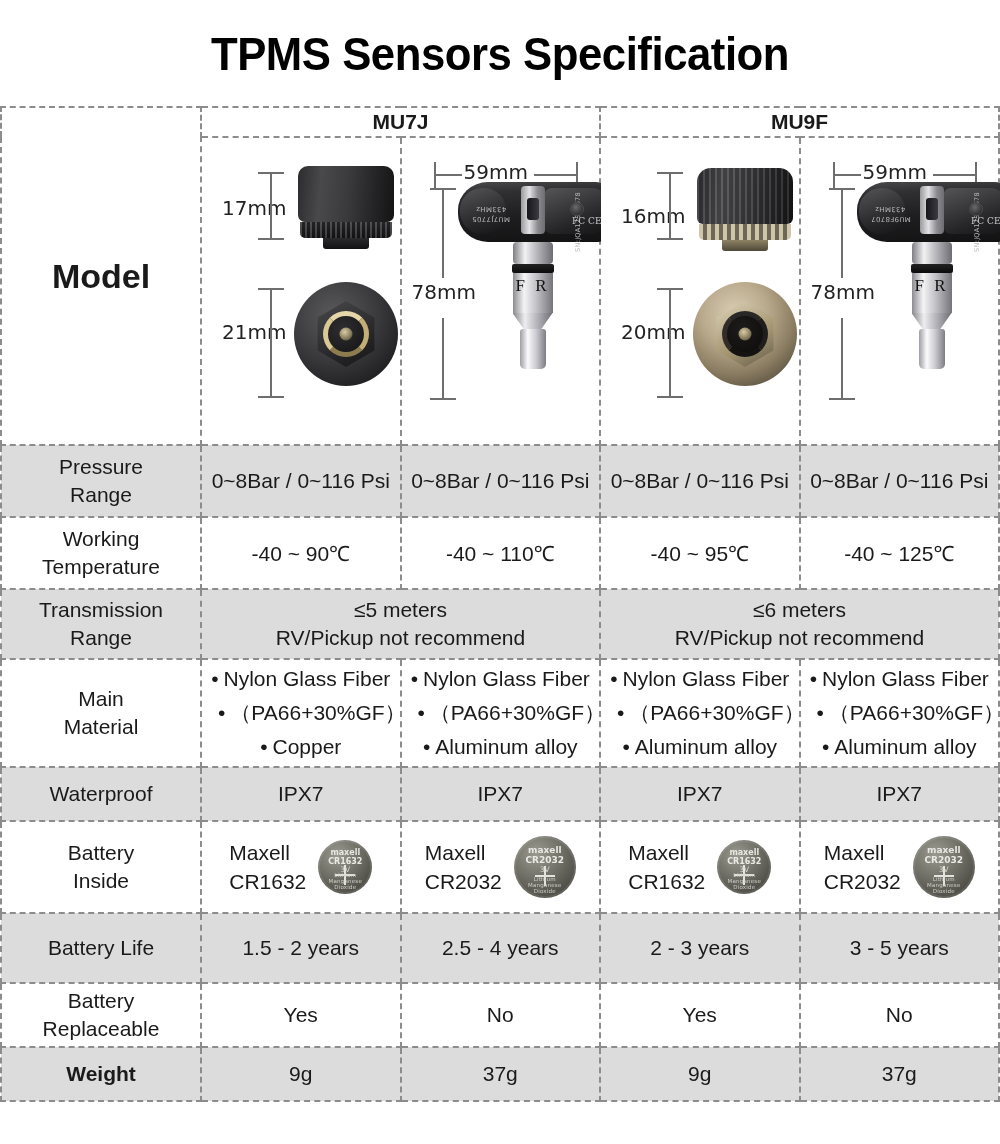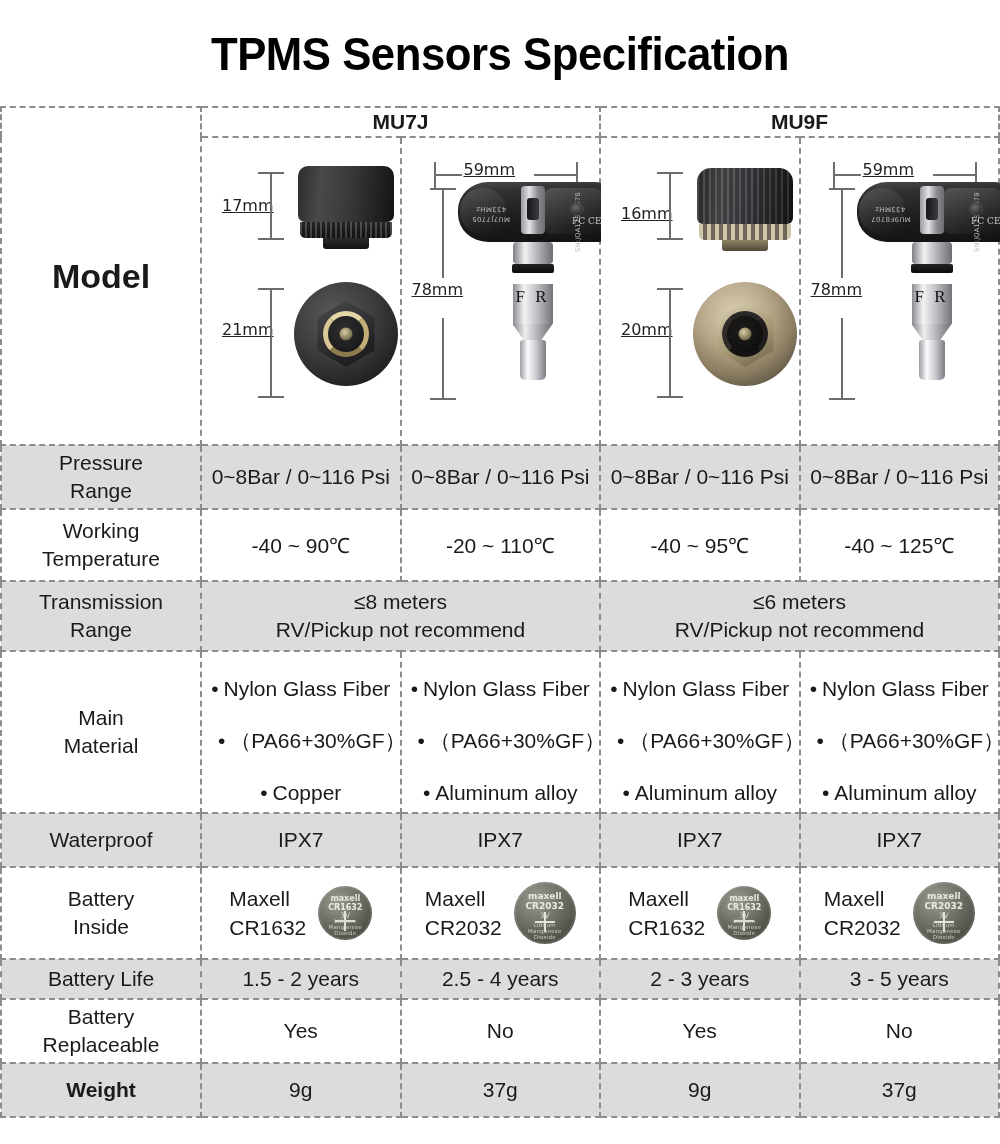--- a/index.html
+++ b/index.html
@@ -42,40 +42,40 @@
   .lbl { width: 200px; font-size: 22px; line-height: 1.18; }
   .lbl.big { font-size: 34px; font-weight: bold; }
   .lbl.bold { font-weight: bold; }
 
   .model-head { font-size: 40px; font-weight: bold; letter-spacing: 0px; }
 
   .cell-2line { line-height: 1.35; }
 
   
   .mat { text-align: left; padding-left: 14px; line-height: 1.62; font-size: 20px; }
-  .mat .li { display: block; white-space: nowrap; margin-top: 18px; }
+  .mat .li { display: block; white-space: nowrap; }
   .mat .li::before { content: "\2022"; margin-right: 5px; }
 
   
   .batt-cell { padding: 0; margin-top: 28px; }
   .batt-wrap {
     display: flex; align-items: center; justify-content: center; gap: 12px;
     height: 100%;
   }
   .batt-text { line-height: 1.4; font-size: 21px; text-align: left; }
 
   
   .modelcell { height: 308px; padding: 0; position: relative; }
   .prod {
     position: relative; width: 100%; height: 100%;
     display: flex; align-items: center; justify-content: center;
   }
 
   
-  .dimtxt { position: absolute; font-size: 16px; color: #222; white-space: nowrap; font-family: "DejaVu Sans", sans-serif; text-decoration: underline; }
+  .dimtxt { position: absolute; font-size: 20px; color: #222; white-space: nowrap; font-family: "DejaVu Sans", sans-serif; }
   .dimline { position: absolute; background: #6e6e6e; }
   .vline { width: 2px; }
   .hline { height: 2px; }
   .cap-h { position: absolute; height: 2px; width: 26px; background: #6e6e6e; }
   .cap-v { position: absolute; width: 2px; height: 26px; background: #6e6e6e; }
 
   
   .cap-ext { position: absolute; }
   .cap-body {
     width: 96px; height: 56px;
@@ -186,21 +186,20 @@
   .stem { width: 40px; margin: 0 auto; }
   .stem-collar {
     width: 40px; height: 22px;
     background: linear-gradient(90deg,#7e7e84,#f2f2f4 30%,#b6b6bb 60%,#6d6d73);
     border-radius: 4px;
   }
   .stem-oring { width: 42px; height: 9px; margin-left: -1px; background: linear-gradient(180deg,#222,#0b0b0b); border-radius: 2px; }
   .stem-fr {
     position: relative; width: 40px; height: 40px;
     background: linear-gradient(90deg,#8b8b91,#f4f4f6 28%,#c2c2c7 58%,#74747a);
-    margin-top: 11px;
   }
   .stem-fr span {
     position: absolute; left: 0; right: 0; top: 3px;
     font-family: "Liberation Serif", serif; font-size: 17px; color: #111;
     letter-spacing: 3px;
   }
   .stem-taper {
     width: 40px; height: 16px;
     background: linear-gradient(90deg,#84848a,#eeeef0 30%,#b0b0b6 62%,#6c6c72);
     clip-path: polygon(0 0, 100% 0, 72% 100%, 28% 100%);
@@ -392,49 +391,49 @@
               <span>F R</span>
             </div>
             <div class="stem-taper"></div>
             <div class="stem-tip"></div>
           </div>
         </div>
       </div>
     </td>
   </tr>
 
-  <tr class="shaded" style="height:64px;">
+  <tr class="shaded" style="height:72px;">
     <td class="lbl cell-2line">
       <div>Pressure</div>
       <div>Range</div>
     </td>
     <td>0~8Bar / 0~116 Psi</td>
     <td>0~8Bar / 0~116 Psi</td>
     <td>0~8Bar / 0~116 Psi</td>
     <td>0~8Bar / 0~116 Psi</td>
   </tr>
 
   <tr class="plain" style="height:72px;">
     <td class="lbl cell-2line">
       <div>Working</div>
       <div>Temperature</div>
     </td>
     <td>-40 ~ 90℃</td>
-    <td>-20 ~ 110℃</td>
+    <td>-40 ~ 110℃</td>
     <td>-40 ~ 95℃</td>
     <td>-40 ~ 125℃</td>
   </tr>
 
   <tr class="shaded" style="height:70px;">
     <td class="lbl cell-2line">
       <div>Transmission</div>
       <div>Range</div>
     </td>
     <td colspan="2" class="cell-2line">
-      <div>≤8 meters</div>
+      <div>≤5 meters</div>
       <div>RV/Pickup not recommend</div>
     </td>
     <td colspan="2" class="cell-2line">
       <div>≤6 meters</div>
       <div>RV/Pickup not recommend</div>
     </td>
   </tr>
 
   <tr class="plain" style="height:108px;">
     <td class="lbl cell-2line">
@@ -543,21 +542,21 @@
             <div class="coin-model">CR2032</div>
             <div class="coin-volt">3V</div>
             <div class="coin-plus"></div>
             <div class="coin-arc">Lithium Manganese Dioxide</div>
           </div>
         </div>
       </div>
     </td>
   </tr>
 
-  <tr class="shaded" style="height:40px;padding-left:17px;">
+  <tr class="shaded" style="height:70px;padding-left:17px;">
     <td class="lbl">Battery Life</td>
     <td>1.5 - 2 years</td>
     <td>2.5 - 4 years</td>
     <td>2 - 3 years</td>
     <td>3 - 5 years</td>
   </tr>
 
   <tr class="plain" style="height:64px;">
     <td class="lbl cell-2line">
       <div>Battery</div>

